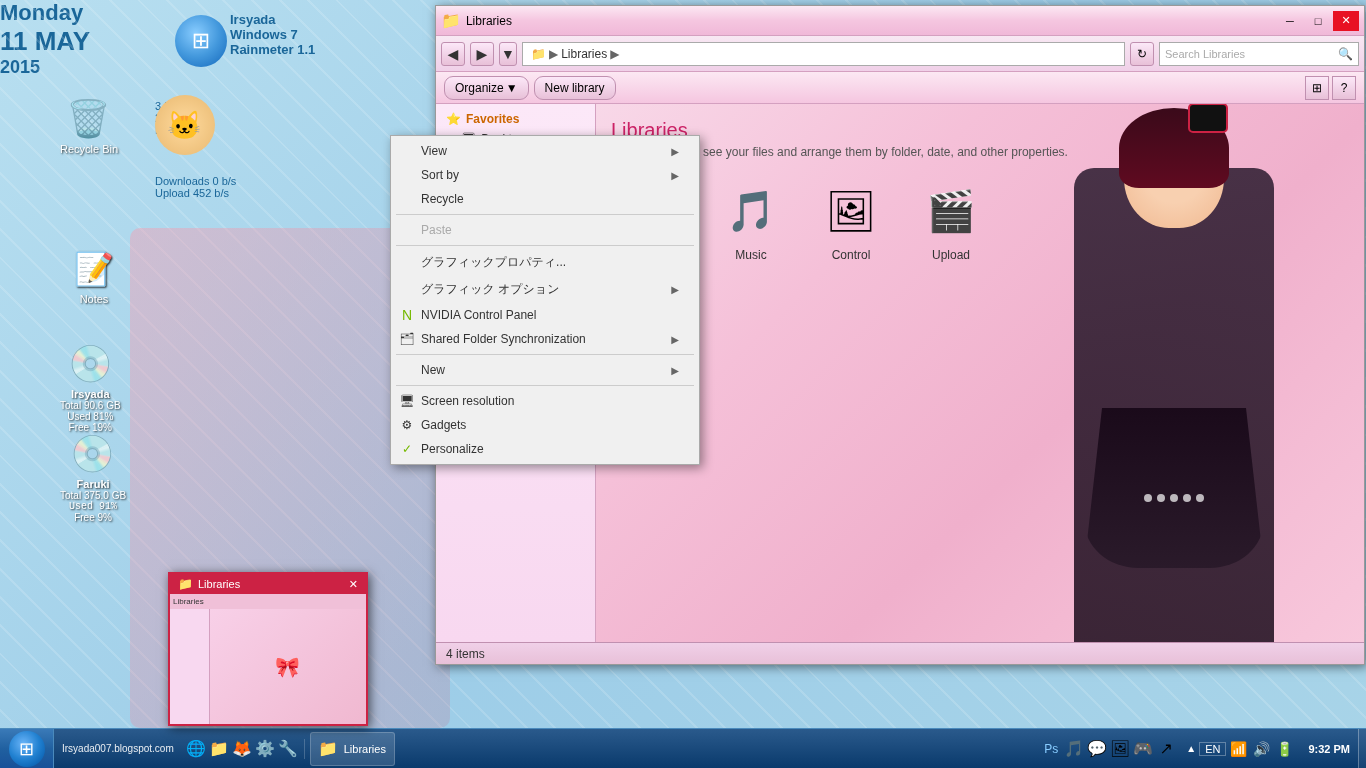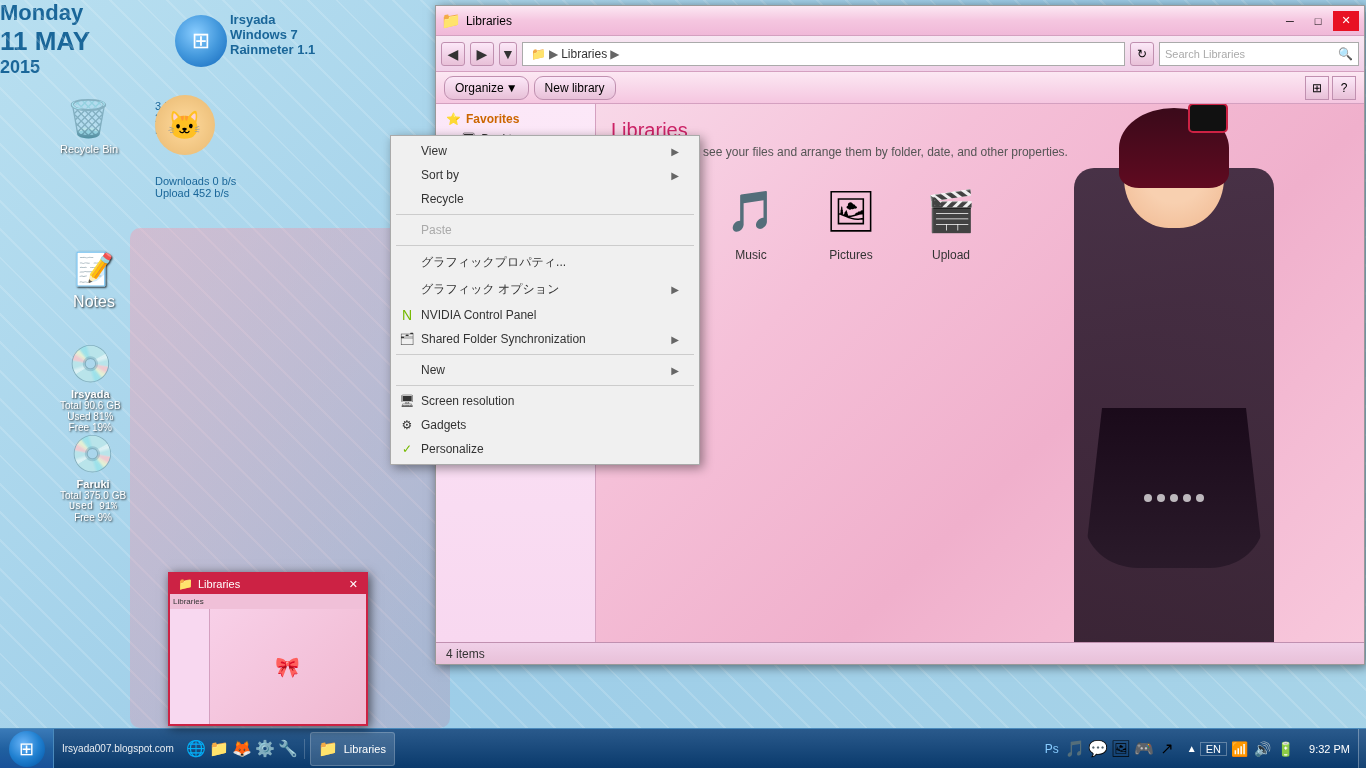--- a/index.html
+++ b/index.html
@@ -422,21 +422,21 @@
 
     .clock {
       text-align: right;
       color: white;
       font-size: 11px;
       padding: 0 8px;
       cursor: pointer;
       white-space: nowrap;
     }
 
-    .clock .time { font-weight: normal; }
+    .clock .time { font-weight: bold; }
 
     .taskbar-blog {
       color: white;
       font-size: 10px;
       padding: 0 8px;
       opacity: 0.9;
     }
 
     
     .taskbar-preview {
@@ -564,21 +564,21 @@
   <div style="position:absolute;top:430px;left:60px;display:flex;flex-direction:column;align-items:center;cursor:pointer;">
     <div style="width:48px;height:48px;display:flex;align-items:center;justify-content:center;font-size:36px;color:#88bbdd;">💿</div>
     <div style="color:white;font-size:11px;text-shadow:1px 1px 2px rgba(0,0,0,0.8);text-align:center;font-weight:bold;">Faruki</div>
     <div style="color:white;font-size:10px;text-shadow:1px 1px 2px rgba(0,0,0,0.8);">Total 375.0 GB</div>
     <div style="color:white;font-size:10px;text-shadow:1px 1px 2px rgba(0,0,0,0.8);font-family:Liberation Mono, monospace;">Used 91%</div>
     <div style="color:white;font-size:10px;text-shadow:1px 1px 2px rgba(0,0,0,0.8);">Free 9%</div>
   </div>
 
   <div class="notes-widget">
     <div style="width:48px;height:48px;display:flex;align-items:center;justify-content:center;font-size:32px;">📝</div>
-    <div style="font-size:16px;color:white;text-shadow:1px 1px 2px rgba(0,0,0,0.8);">Notes</div>
+    <div style="font-size:11px;color:white;text-shadow:1px 1px 2px rgba(0,0,0,0.8);">Notes</div>
   </div>
 
   <div style="position:absolute;bottom:40px;left:130px;width:320px;height:500px;overflow:hidden;pointer-events:none;">
     <div style="width:100%;height:100%;background:linear-gradient(to bottom right, rgba(255,150,170,0.4) 0%, rgba(200,100,130,0.2) 100%);border-radius:10px;"></div>
   </div>
 
   <div class="explorer-window">
 
     <div class="title-bar">
       <div class="title-bar-left">
@@ -663,21 +663,21 @@
           <div class="lib-icon">
             <div class="lib-img">📄</div>
             <div class="lib-name">Documents</div>
           </div>
           <div class="lib-icon">
             <div class="lib-img">🎵</div>
             <div class="lib-name">Music</div>
           </div>
           <div class="lib-icon">
             <div class="lib-img">🖼</div>
-            <div class="lib-name">Pictures</div>
+            <div class="lib-name">Control</div>
           </div>
           <div class="lib-icon">
             <div class="lib-img">🎬</div>
             <div class="lib-name">Upload</div>
           </div>
         </div>
 
         <div style="position:absolute;right:0;top:0;bottom:0;width:380px;display:flex;align-items:center;justify-content:center;overflow:hidden;">
 
           <div style="position:relative;width:280px;height:550px;">

